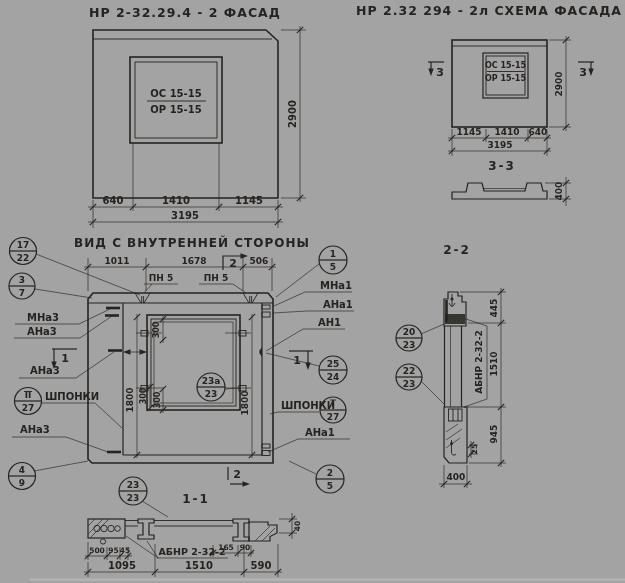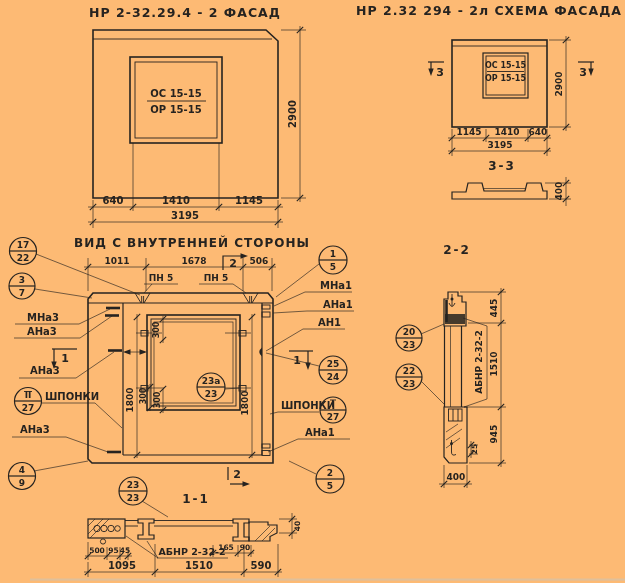--- a/index.html
+++ b/index.html
@@ -1,16 +1,16 @@
 <!DOCTYPE html>
 <html><head>
 <meta charset="utf-8">
 <style>
   html,body{margin:0;padding:0;}
-  #page{position:relative;width:625px;height:583px;background:#fdba74;overflow:hidden;}
+  #page{position:relative;width:625px;height:583px;background:#a3a3a3;overflow:hidden;}
   svg{position:absolute;left:0;top:0;}
   svg text{fill:#262320;font-family:"DejaVu Sans",sans-serif;font-weight:700;}
   .t13{font-size:12.5px;letter-spacing:1px;}
   .t12{font-size:12px;letter-spacing:2px;}
   .t11{font-size:11px;}
   .t10{font-size:10px;}
   .t95{font-size:9.5px;}
   .t9{font-size:9px;}
   .t8{font-size:8px;}
   .t75{font-size:7.5px;}

